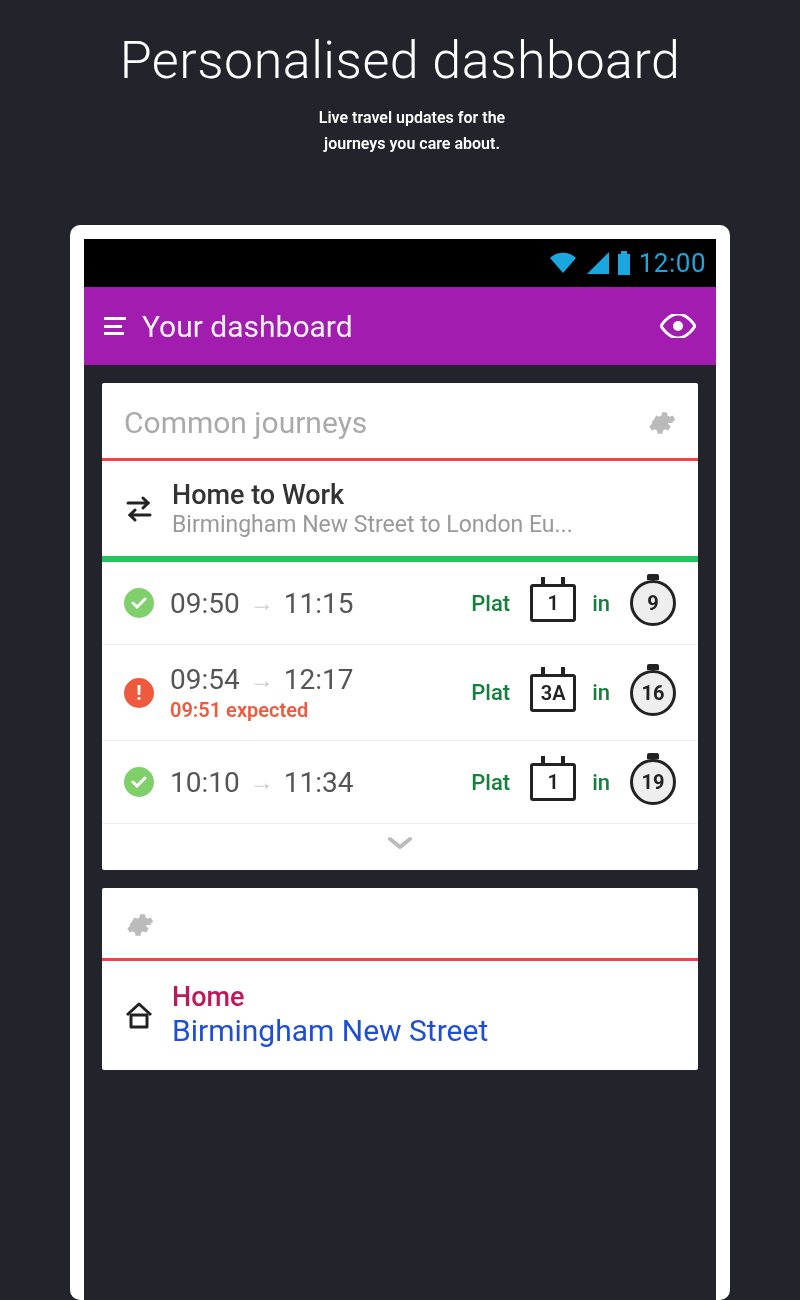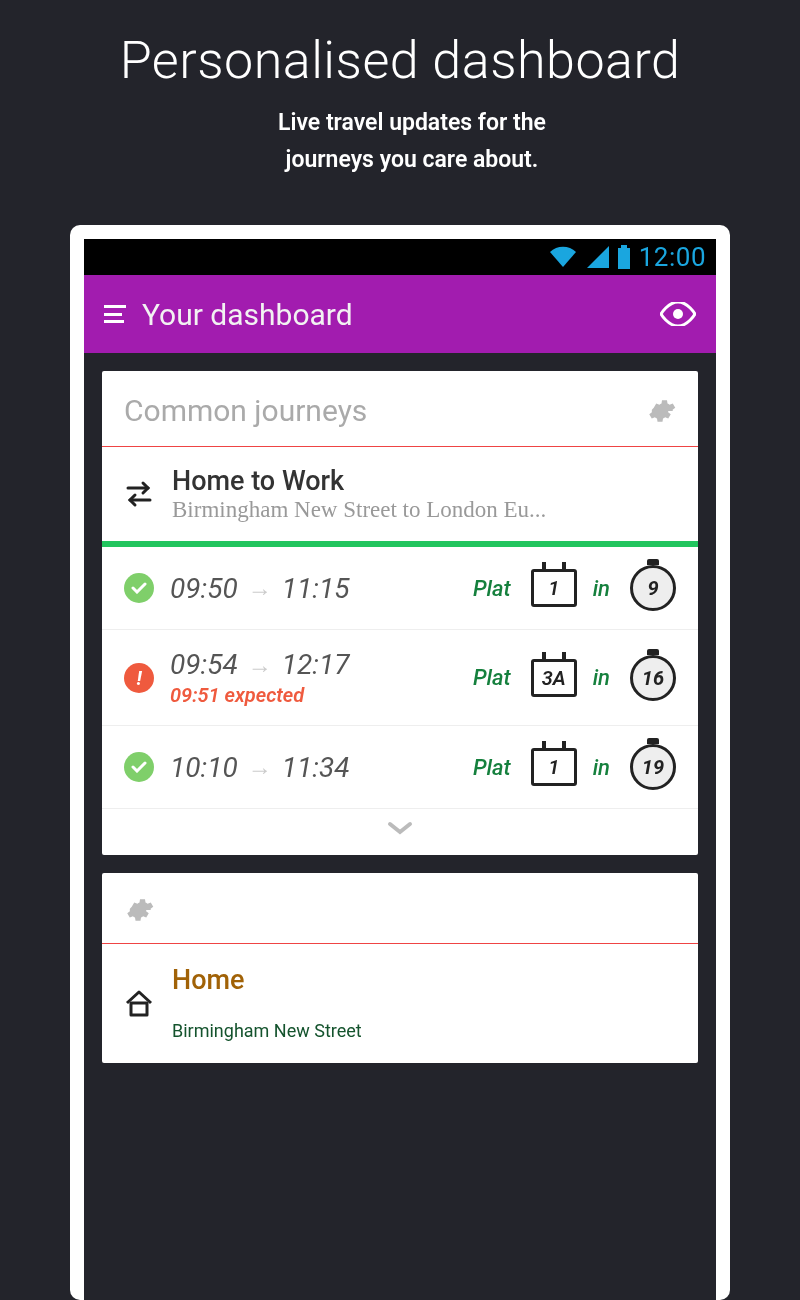--- a/index.html
+++ b/index.html
@@ -14,21 +14,21 @@
     text-align: center;
     padding-top: 30px;
   }
   .promo h1 {
     font-size: 52px;
     font-weight: 300;
     letter-spacing: 0.5px;
   }
   .promo p {
     margin-top: 14px;
-    font-size: 23px;
+    font-size: 16px;
     font-weight: 600;
     line-height: 1.6;
     margin-left: 24px;
   }
 
   .phone {
     position: absolute;
     left: 50%; transform: translateX(-50%);
     top: 225px;
     width: 660px;
@@ -41,21 +41,21 @@
     position: absolute;
     left: 14px; right: 14px; top: 14px; bottom: 0;
     background: #23242b;
     display: flex;
     flex-direction: column;
     overflow: hidden;
   }
 
   
   .statusbar {
-    height: 36px;
+    height: 48px;
     background: #000;
     display: flex;
     justify-content: flex-end;
     align-items: center;
     padding: 0 10px;
     gap: 8px;
     color: #1aa6df;
     font-size: 26px;
     font-weight: 400;
   }
@@ -95,21 +95,21 @@
   .card {
     background: #fff;
     border-radius: 2px;
     color: #333;
     margin-bottom: 18px;
   }
   .card-header {
     display: flex;
     align-items: center;
     padding: 22px 22px 18px 22px;
-    border-bottom: 1px solid #ef4444;
+    border-bottom: 3px solid #ef4444;
   }
   .card-header h2 {
     flex: 1;
     font-size: 30px;
     font-weight: 400;
     color: #aaa;
   }
   .gear svg { display: block; }
 
   .journey-head {
@@ -125,30 +125,28 @@
     font-size: 27px;
     font-weight: 500;
     color: #333;
   }
   .journey-head .subline {
     font-size: 23px;
     color: #999;
     white-space: nowrap;
     overflow: hidden;
     text-overflow: ellipsis;
-    font-family: Liberation Serif, serif;
   }
 
   .departure {
     display: flex;
     align-items: center;
     gap: 16px;
     padding: 18px 22px;
     border-bottom: 1px solid #eee;
-    font-style: italic;
   }
   .status-icon {
     width: 30px; height: 30px; border-radius: 50%;
     display: flex; align-items: center; justify-content: center;
     color: #fff; font-weight: 700;
   }
   .status-ok { background: #7fcf6a; }
   .status-ok svg { display:block; }
   .status-warn { background: #ef5a3e; font-size: 20px; }
   .times {
@@ -203,22 +201,22 @@
     padding: 10px 0 14px 0;
     color: #bbb;
   }
   .expand-row svg { display: inline-block; }
 
   .station-row {
     display: flex; align-items: center; gap: 18px;
     padding: 20px 22px 22px 22px;
   }
   .home-icon svg { display:block; }
-  .station-row .texts .titleline { font-size: 27px; color:#a16207; font-weight:500; }
-  .station-row .texts .subline { font-size: 18px; color:#14532d;margin-top:24px; }
+  .station-row .texts .titleline { font-size: 27px; color:#be185d; font-weight:500; }
+  .station-row .texts .subline { font-size: 30px; color:#1d4ed8; }
 </style>
 </head>
 <body>
 
 <div class="promo">
   <h1>Personalised dashboard</h1>
   <p>
     <span>Live travel updates for the</span><br>
     <span>journeys you care about.</span>
   </p>

